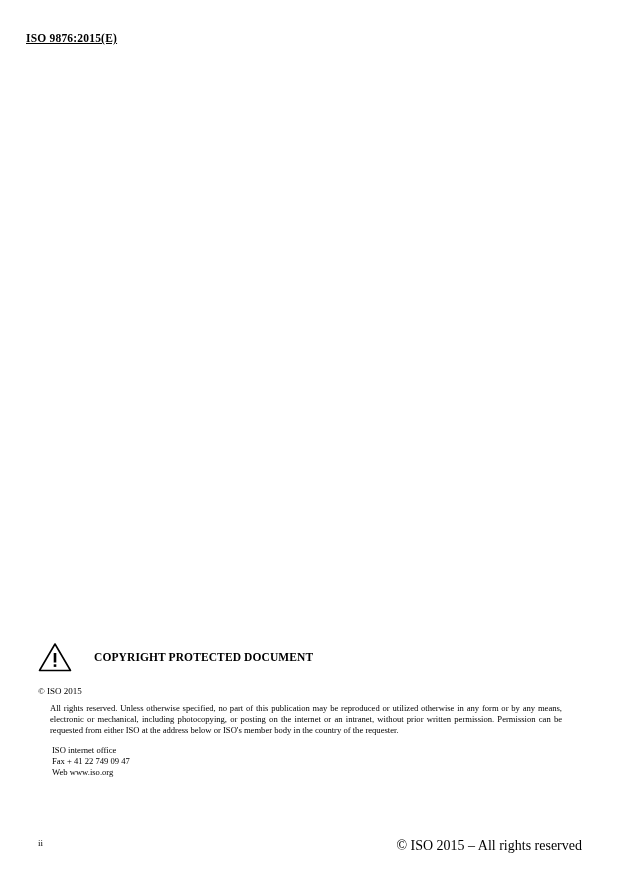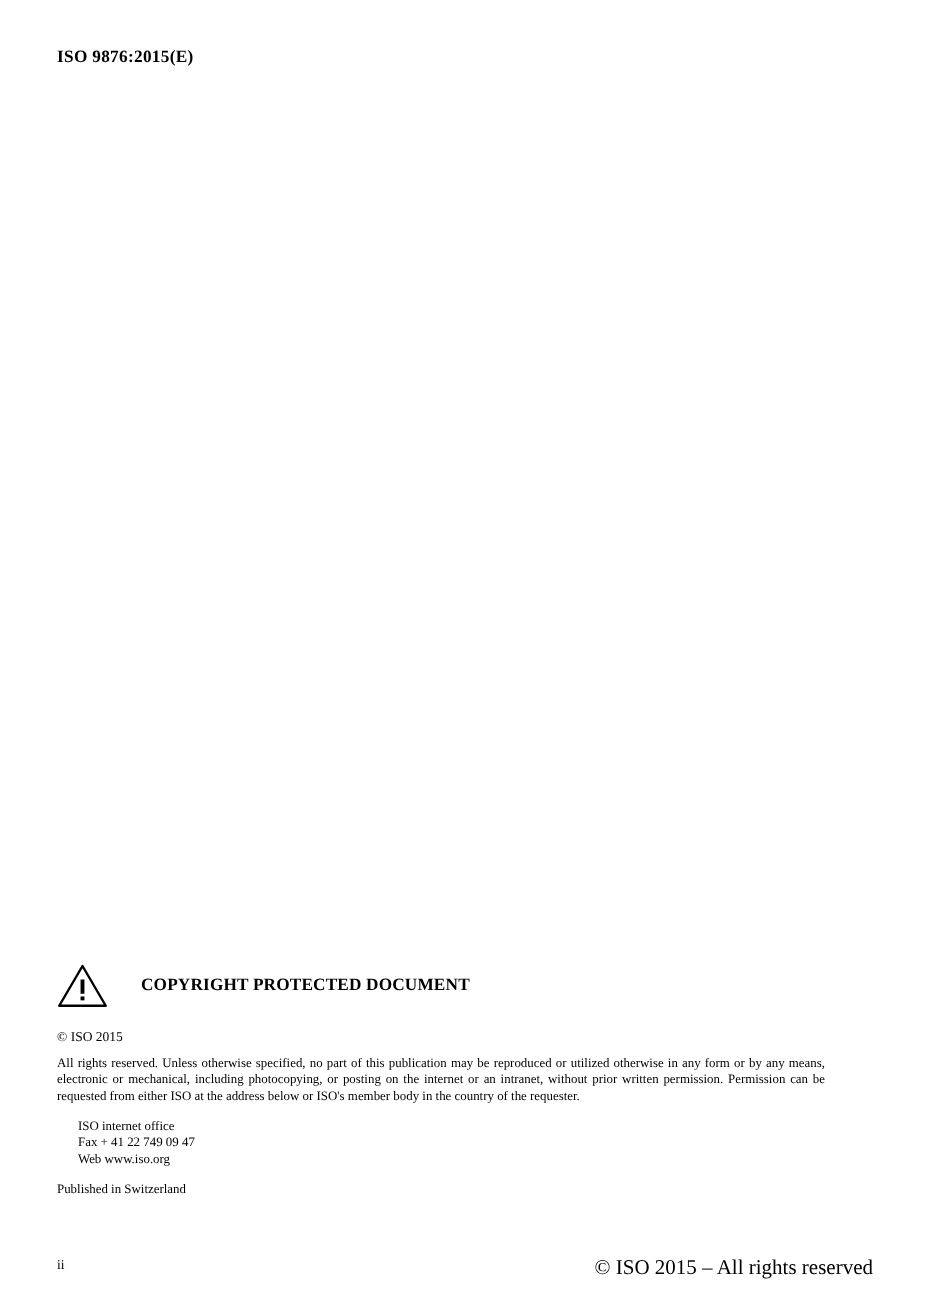--- a/index.html
+++ b/index.html
@@ -15,25 +15,26 @@
     position: relative;
     overflow: hidden;
   }
   .page {
     position: absolute;
     inset: 0;
   }
   .header {
     position: absolute;
     top: 32px;
-    left: 38px;
+    left: 26px;
     font-family: "Liberation Serif", serif;
     font-weight: bold;
     font-size: 11.5px;
     letter-spacing: 0.2px;
+    text-decoration: underline;
   }
   .copyright-block {
     position: absolute;
     left: 38px;
     top: 640px;
     width: 512px;
   }
   .copyright-title-row {
     display: flex;
     align-items: center;
@@ -54,20 +55,21 @@
   .copy-line {
     font-size: 9px;
     margin-top: 12px;
   }
   .rights-text {
     font-size: 8.6px;
     line-height: 1.27;
     margin-top: 7px;
     text-align: justify;
     width: 512px;
+    margin-left: 12px;
   }
   .address {
     margin-top: 9px;
     margin-left: 14px;
     font-size: 8.6px;
     line-height: 1.29;
   }
   .published {
     font-size: 8.6px;
     margin-top: 9px;
@@ -106,19 +108,18 @@
     <div class="copy-line">©  ISO 2015</div>
 
     <div class="rights-text">All rights reserved. Unless otherwise specified, no part of this publication may be reproduced or utilized otherwise in any form or by any means, electronic or mechanical, including photocopying, or posting on the internet or an intranet, without prior written permission. Permission can be requested from either ISO at the address below or ISO's member body in the country of the requester.</div>
 
     <div class="address">
       <div>ISO internet office</div>
       <div>Fax + 41 22 749 09 47</div>
       <div>Web www.iso.org</div>
     </div>
 
-    <div class="published">Published in Switzerland</div>
   </div>
 
   <div class="footer-left">ii</div>
   <div class="footer-right">© ISO 2015 – All rights reserved</div>
 
 </div>
 
 </body></html>

